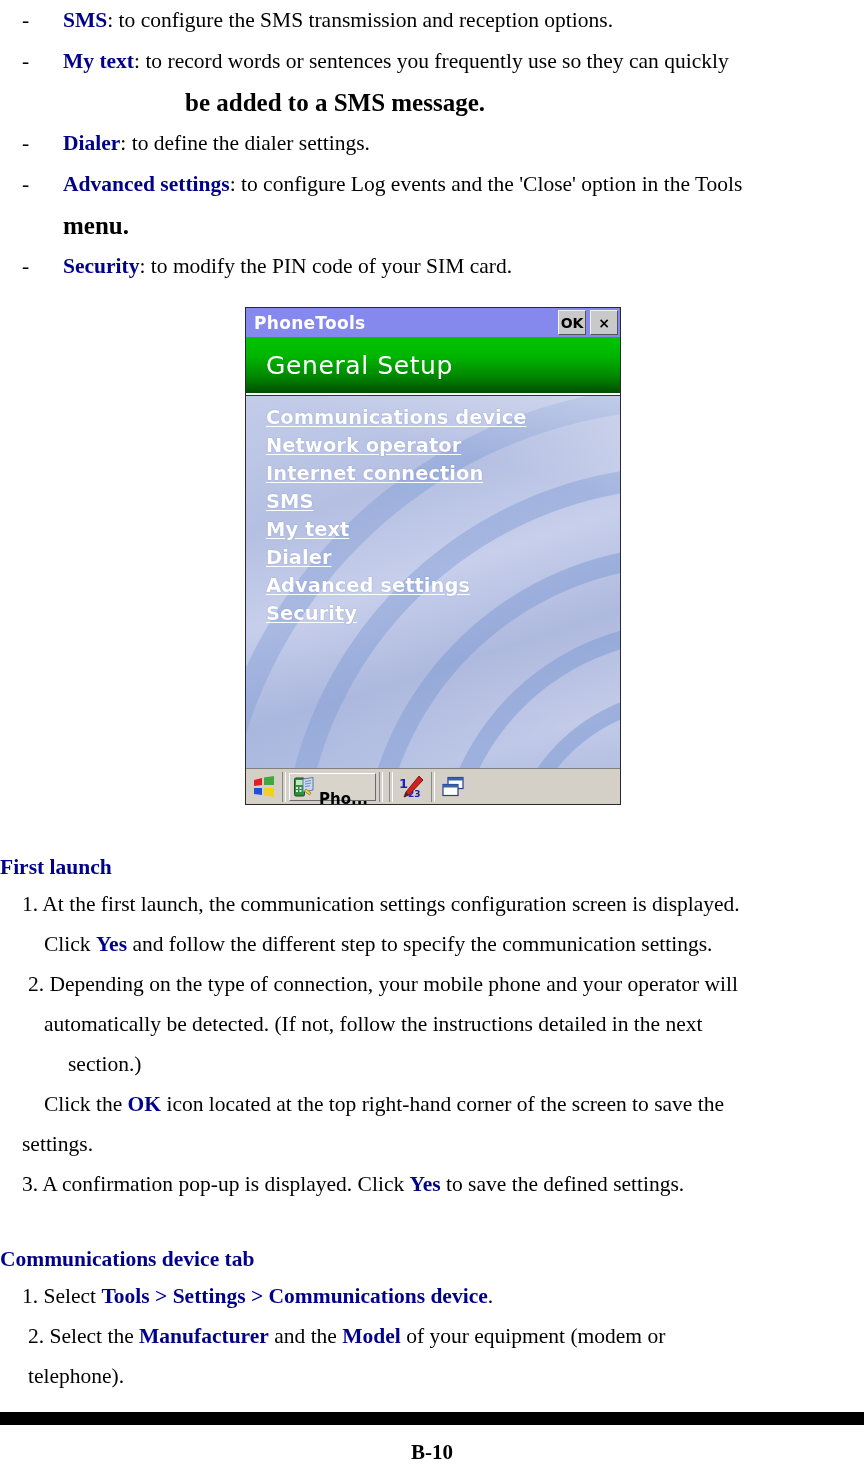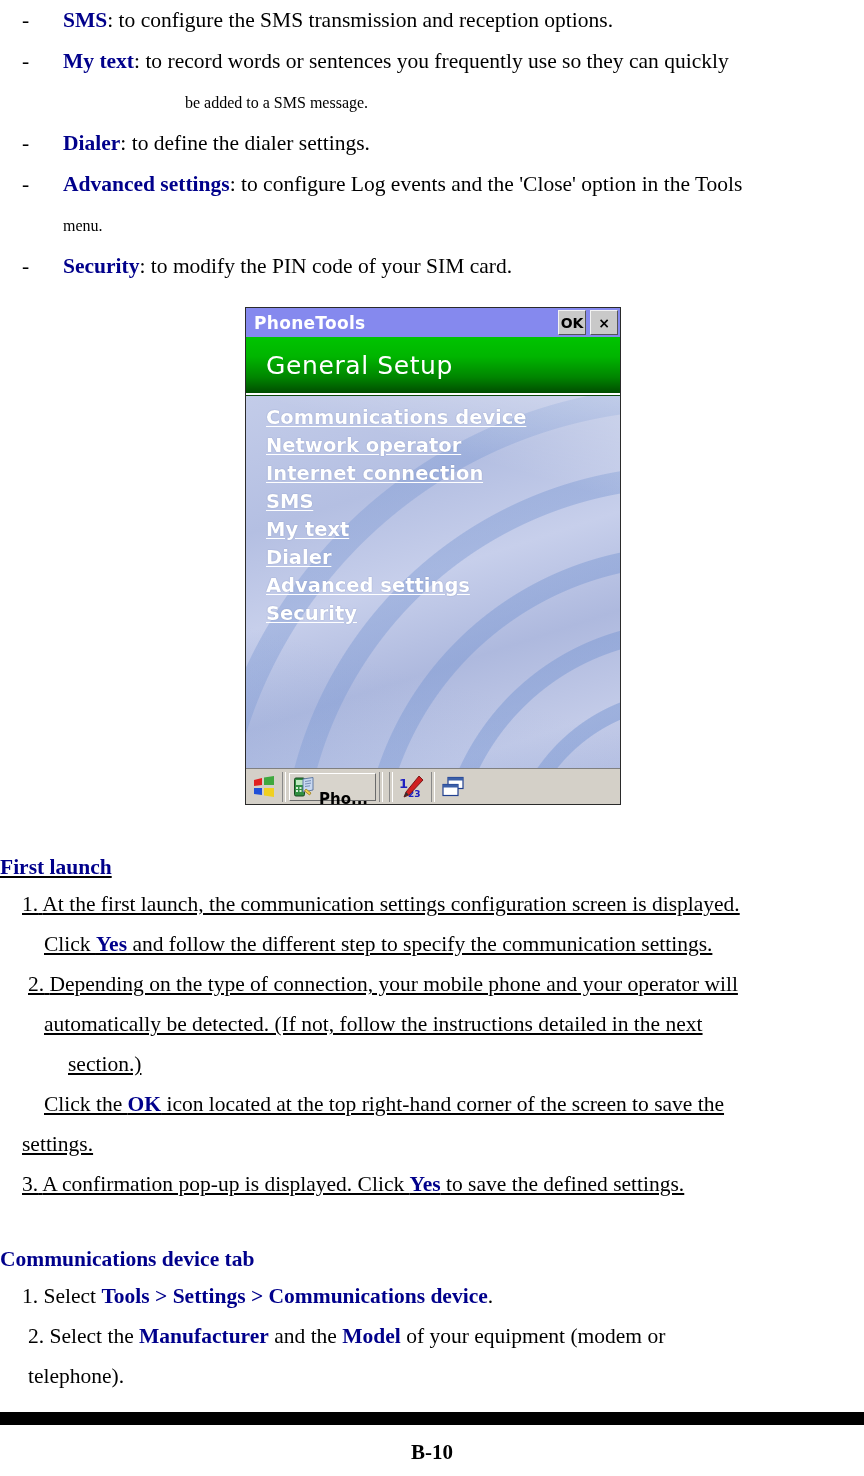--- a/index.html
+++ b/index.html
@@ -39,24 +39,25 @@
     padding-left: 63px;
     white-space: nowrap;
   }
   .bullet-row .dash {
     position: absolute;
     left: 22px;
     top: 0;
     font-size: 21.5px;
   }
   .bullet-cont {
-    font-size: 16px;
+    font-size: 25px;
     line-height: 41px;
     padding-left: 63px;
     white-space: nowrap;
+    font-weight: bold;
   }
   .bullet-cont.indent-deep { padding-left: 185px; }
 
   
   .pda {
     position: absolute;
     left: 245px;
     top: 307px;
     width: 376px;
     height: 498px;
@@ -371,21 +372,21 @@
 
       <svg width="25" height="22" viewBox="0 0 25 22" style="margin:0 3px;">
         <rect x="7" y="1.5" width="15" height="11" fill="#ffffff" stroke="#204090" stroke-width="1.2"></rect>
         <rect x="7" y="1.5" width="15" height="3" fill="#3b5fa8"></rect>
         <rect x="2" y="8.5" width="15" height="11" fill="#ffffff" stroke="#204090" stroke-width="1.2"></rect>
         <rect x="2" y="8.5" width="15" height="3" fill="#3b5fa8"></rect>
       </svg>
     </div>
   </div>
 
-  <div style="position:absolute; left:0px; top:850px; width:864px;text-decoration:underline;">
+  <div style="position:absolute; left:0px; top:850px; width:864px;">
     <div class="sec-head">First launch</div>
 
     <div class="num-row" style="padding-left:22px;">
       <span>1.</span>
       <span>At the first launch, the communication settings configuration screen is displayed.</span>
     </div>
     <div class="num-row" style="padding-left:44px;">
       <span>Click </span><span class="blue">Yes</span><span> and follow the different step to specify the communication settings.</span>
     </div>
 

